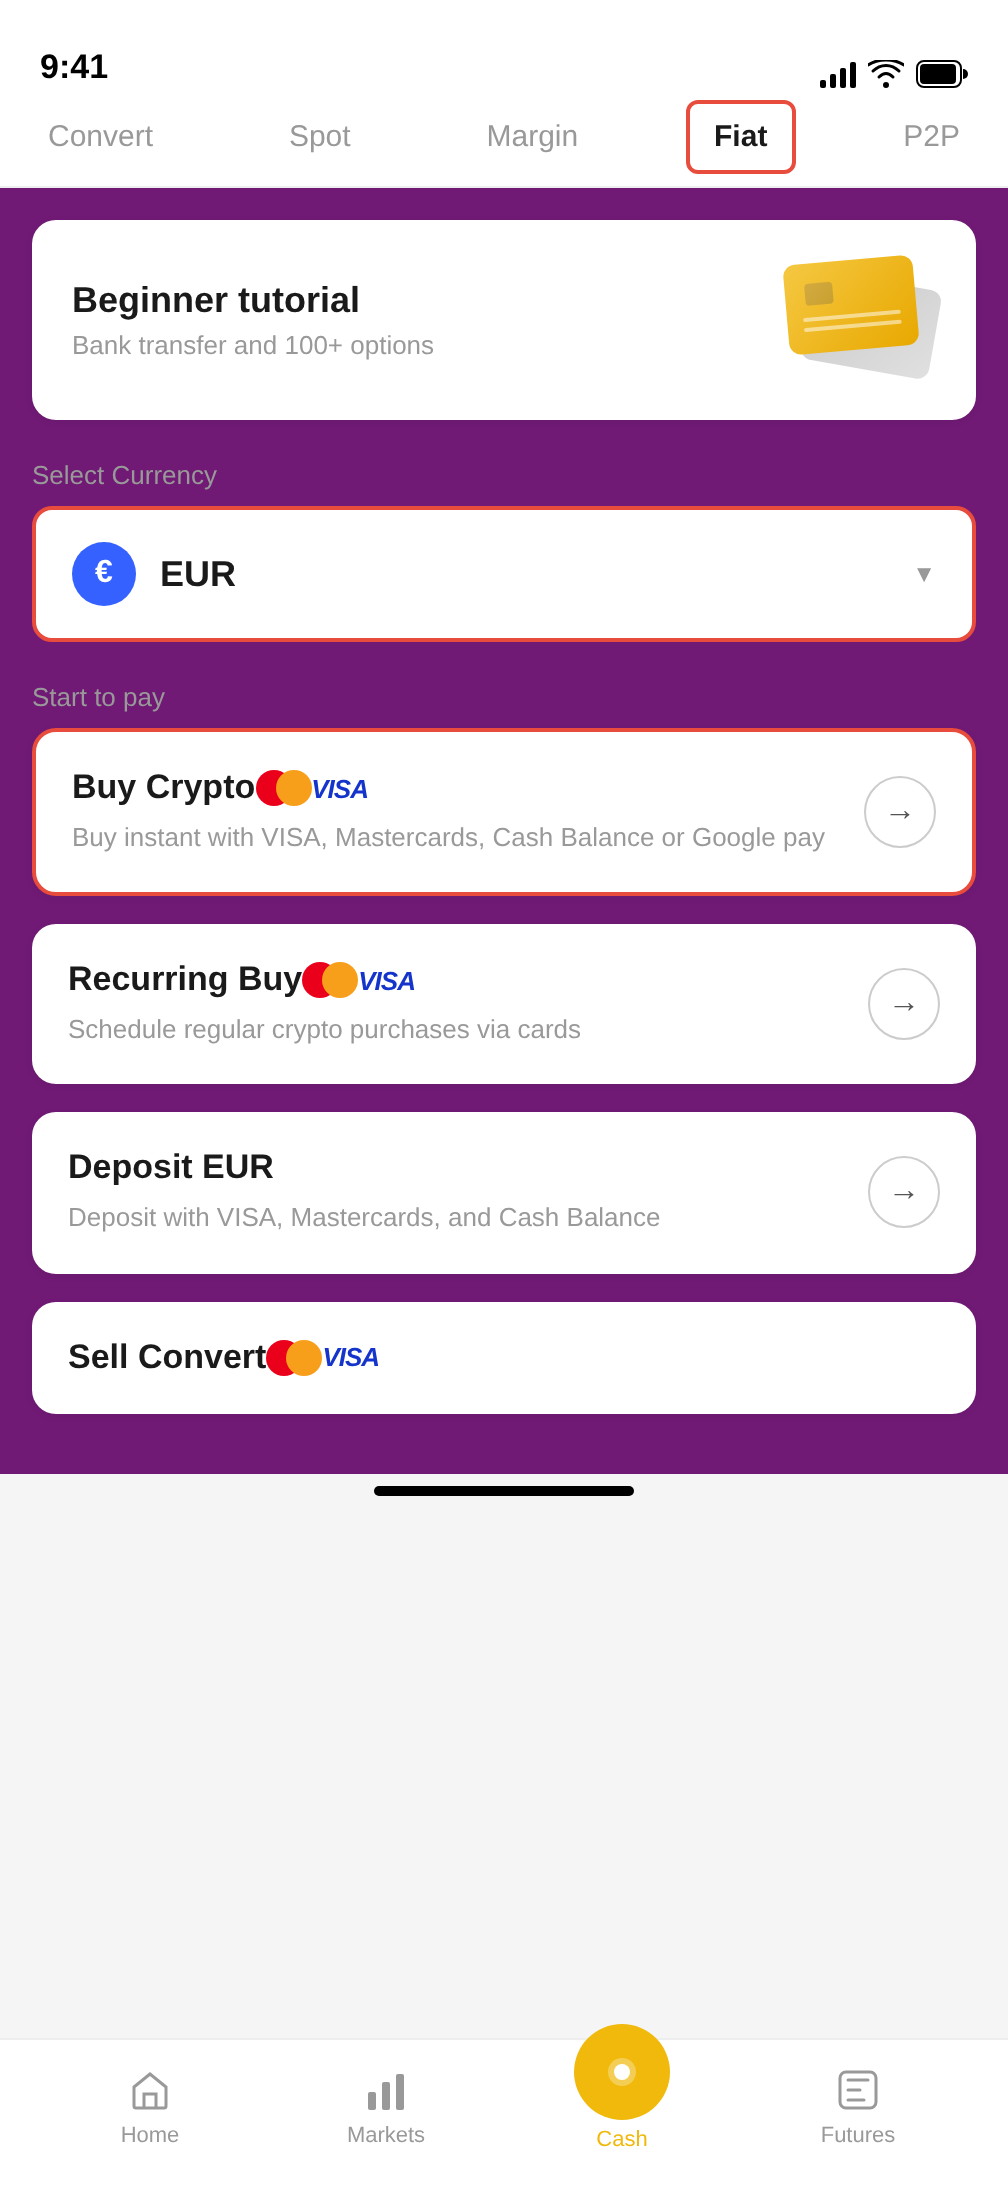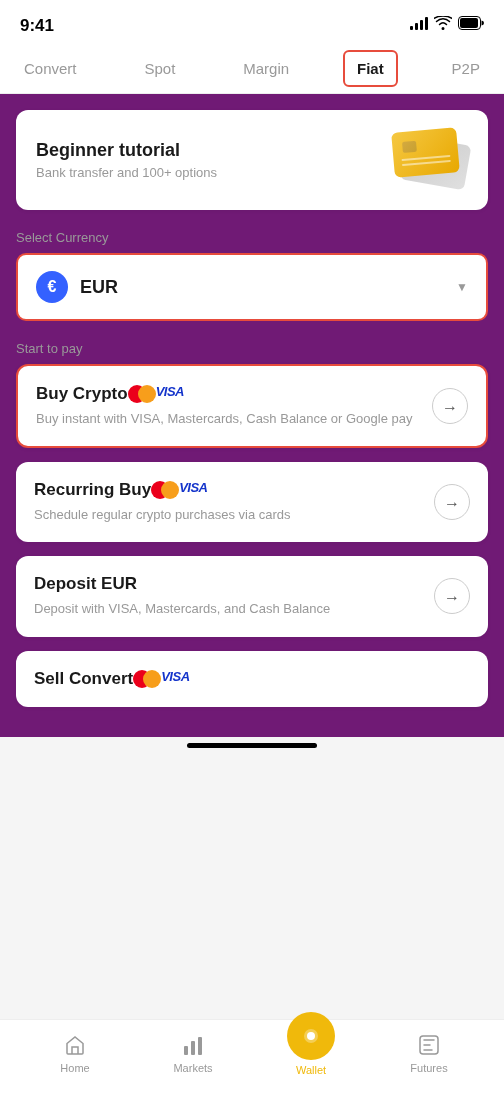--- a/index.html
+++ b/index.html
@@ -12,23 +12,23 @@
       color: #1a1a1a;
       position: relative;
       overflow-x: hidden;
     }
 
     
     .status-bar {
       background: #fff;
       height: 44px;
       display: flex;
-      align-items: flex-start;
+      align-items: flex-end;
       justify-content: space-between;
-      padding: 16px 20px;
+      padding: 0 20px;
     }
     .status-time {
       font-size: 17px;
       font-weight: 600;
       color: #000;
     }
     .status-icons {
       display: flex;
       align-items: center;
       gap: 6px;
@@ -213,20 +213,21 @@
     }
     .payment-card.highlighted {
       border: 2px solid #e74c3c;
     }
     .payment-left {
       flex: 1;
       padding-right: 12px;
     }
     .payment-title-row {
       display: flex;
+      align-items: center;
       gap: 0;
       margin-bottom: 6px;
     }
     .payment-title {
       font-size: 17px;
       font-weight: 700;
       color: #1a1a1a;
     }
     .payment-desc {
       font-size: 13px;
@@ -478,21 +479,21 @@
     <span class="bottom-nav-label">Markets</span>
   </div>
 
   <div class="bottom-nav-item">
     <div class="trade-icon-wrap">
       <svg width="26" height="26" viewBox="0 0 26 26" fill="none">
         <circle cx="13" cy="13" r="7" fill="#fff" opacity="0.3"></circle>
         <circle cx="13" cy="13" r="4" fill="#fff"></circle>
       </svg>
     </div>
-    <span class="bottom-nav-label active">Wallet</span>
+    <span class="bottom-nav-label active">Cash</span>
   </div>
 
   <div class="bottom-nav-item">
     <div class="bottom-nav-icon">
       <svg width="22" height="22" viewBox="0 0 22 22" fill="none">
         <rect x="2" y="2" width="18" height="18" rx="3" stroke="#999" stroke-width="1.5" fill="none"></rect>
         <path d="M6 6h10M6 11h6M6 16h8" stroke="#999" stroke-width="1.5" stroke-linecap="round"></path>
       </svg>
     </div>
     <span class="bottom-nav-label">Futures</span>

